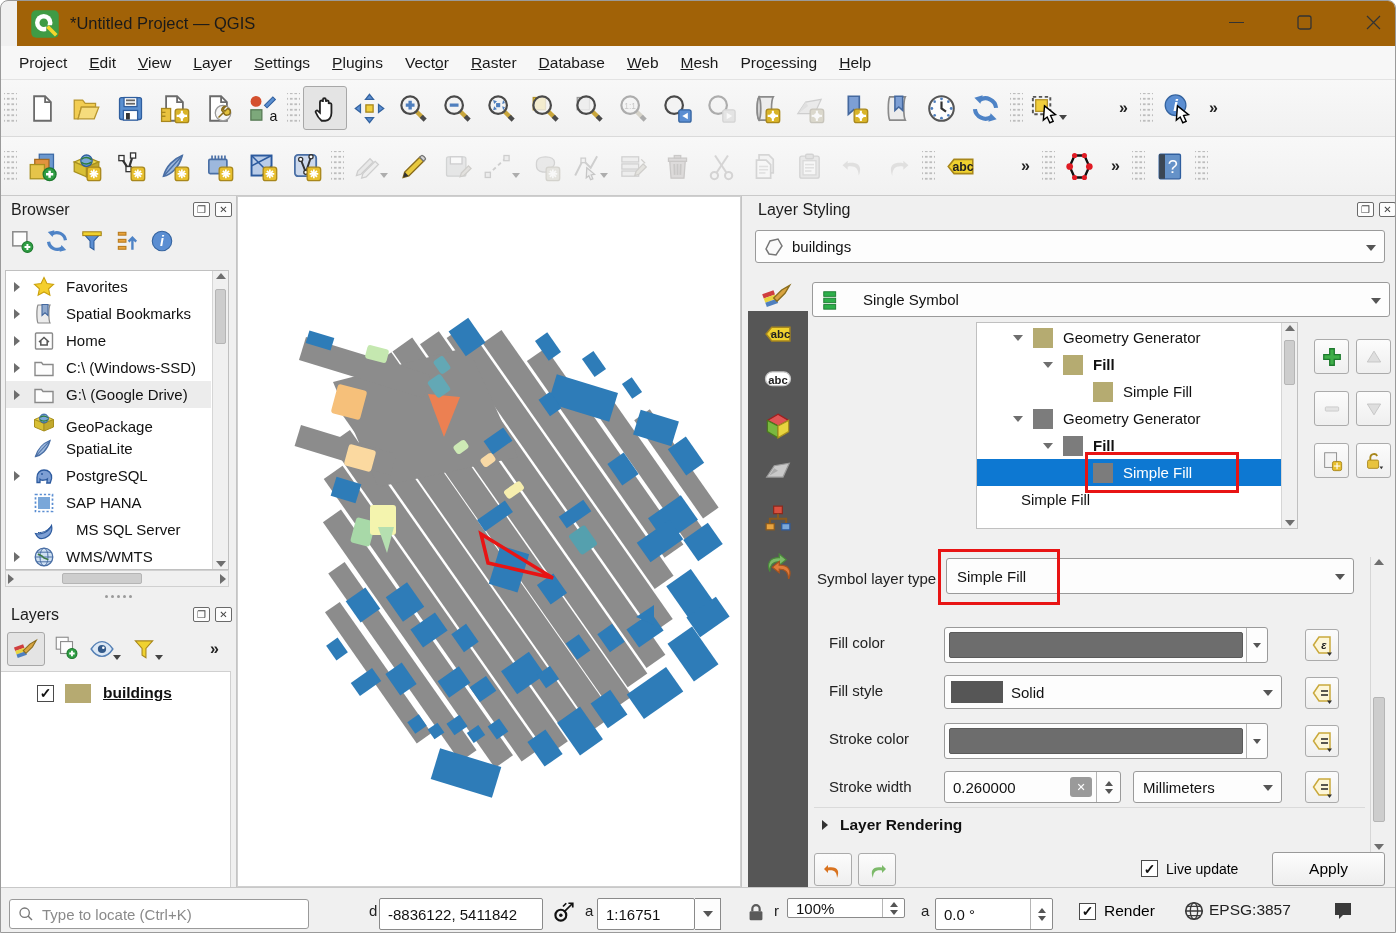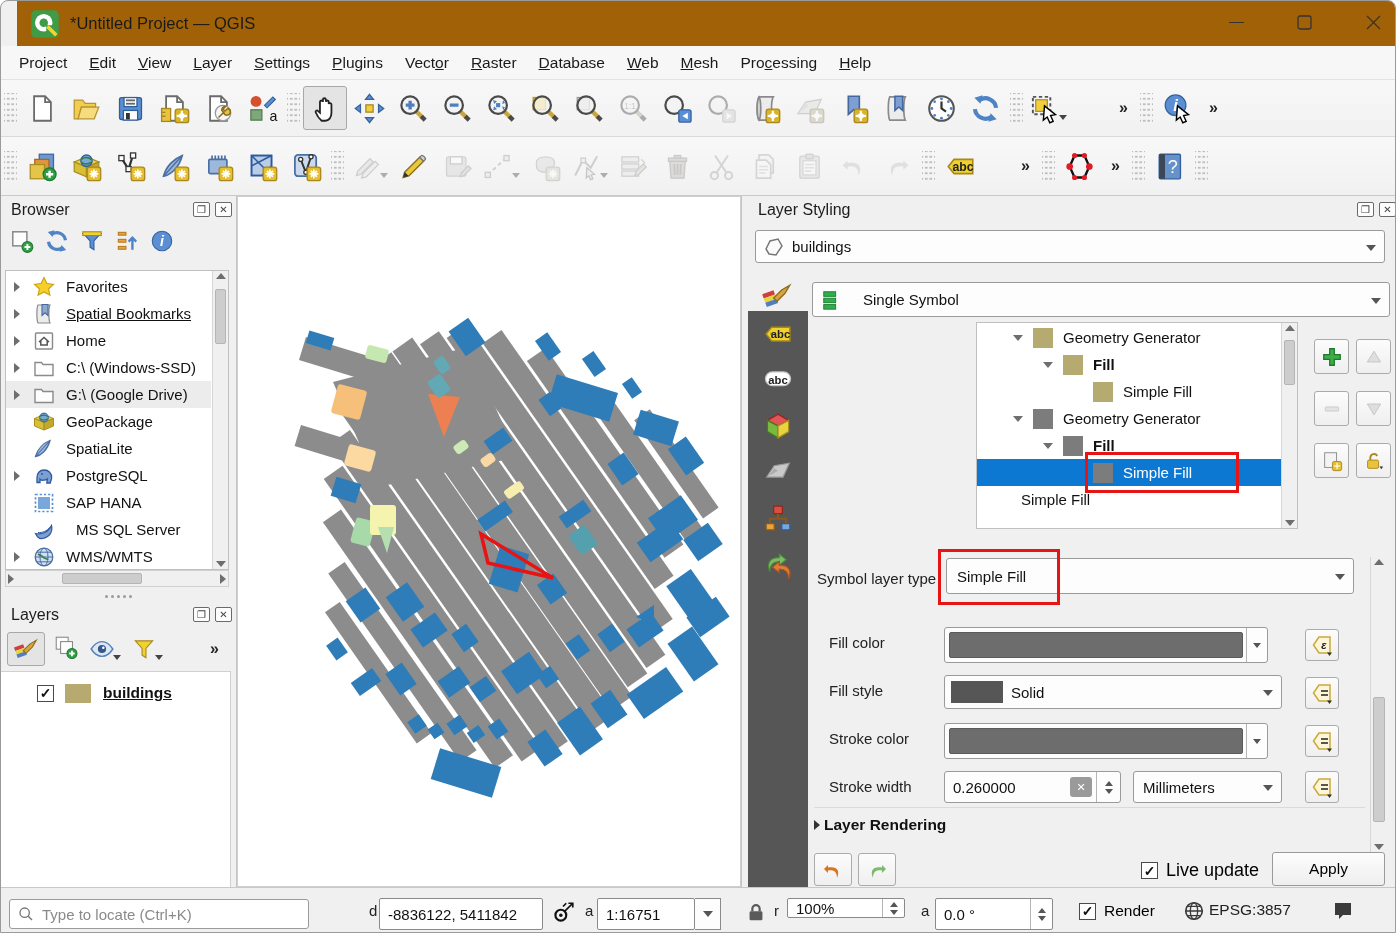--- a/index.html
+++ b/index.html
@@ -610,21 +610,21 @@
             <span style="width:10px;margin-left:8px;display:flex">
               <span class="arrow-r"></span>
             </span>
             <span style="margin-left:8px;display:flex">
               <svg width="24" height="24" viewBox="0 0 24 24">
                 <path d="M12 2.5l2.9 6 6.6.8-4.9 4.5 1.3 6.5-5.9-3.3-5.9 3.3 1.3-6.5-4.9-4.5 6.6-.8z" fill="#f5cf2d" stroke="#c9a00e" stroke-width="1.1"></path>
               </svg>
             </span>
             <span style="margin-left:10px">Favorites</span>
           </div>
-          <div class="trow" style="height:27px;text-decoration:underline;">
+          <div class="trow" style="height:27px;">
             <span style="width:10px;margin-left:8px;display:flex">
               <span class="arrow-r"></span>
             </span>
             <span style="margin-left:8px;display:flex">
               <svg width="24" height="24" viewBox="0 0 24 24">
                 <path d="M6 3h12c-1.5 3-1.5 15 0 18H6c-1.5-3-1.5-15 0-18z" fill="#ececec" stroke="#8a8a8a" stroke-width="1.2"></path>
                 <path d="M10 2.5h6v11l-3-2.7-3 2.7z" fill="#8fa8cc" stroke="#44689e" stroke-width="1.1"></path>
               </svg>
             </span>
             <span style="margin-left:10px">Spatial Bookmarks</span>
@@ -656,21 +656,21 @@
             <span style="width:10px;margin-left:8px;display:flex">
               <span class="arrow-r"></span>
             </span>
             <span style="margin-left:8px;display:flex">
               <svg width="24" height="24" viewBox="0 0 24 24">
                 <path d="M3 6.5h6.5L11 8.5h10V19.5H3z" fill="#fdfdfd" stroke="#8a8a8a" stroke-width="1.4"></path>
               </svg>
             </span>
             <span style="margin-left:10px">G:\ (Google Drive)</span>
           </div>
-          <div class="trow" style="height:27px;">
+          <div class="trow" style="height:27px;align-items:flex-end;">
             <span style="width:10px;margin-left:8px;display:flex"></span>
             <span style="margin-left:8px;display:flex">
               <svg width="24" height="24" viewBox="0 0 24 24">
                 <path d="M2.5 8.5L12 4.5l9.5 4L12 12.5z" fill="#e8d44d" stroke="#a8901f"></path>
                 <path d="M2.5 8.5v7.5l9.5 4v-7.5z" fill="#d8bf35" stroke="#a8901f"></path>
                 <path d="M21.5 8.5v7.5l-9.5 4v-7.5z" fill="#c2a92e" stroke="#a8901f"></path>
                 <circle cx="12" cy="7.5" r="4.4" fill="#7aa7d9" stroke="#2f5e9e"></circle>
                 <path d="M8.2 6.3c2.4-1.6 5.2-1.6 7.6.3M8 8.8c2.4 1.6 5.6 1.5 7.8-.2" stroke="#2f7d3a" stroke-width="1.2" fill="none"></path>
               </svg>
             </span>
@@ -1129,37 +1129,37 @@
       <div class="sarr" style="top:2px">
           <div class="arrow-d" style="transform:rotate(180deg)"></div>
         </div>
       <div class="thumb" style="left:2px;right:2px;top:140px;height:125px"></div>
       <div class="sarr" style="bottom:2px">
           <div class="arrow-d"></div>
         </div>
     </div>
 
     <div style="position:absolute;left:72px;top:611px;right:30px;border-top:1px solid #dadada"></div>
-    <div style="position:absolute;left:72px;top:620px;display:flex;align-items:center;gap:4px">
+    <div style="position:absolute;left:80px;top:620px;display:flex;align-items:center;gap:12px">
       <div class="arrow-r" style="border-left-color:#333"></div>
       <span style="font-size:15.5px;font-weight:bold;color:#111">Layer Rendering</span>
     </div>
     <div class="sidebtn" style="left:72px;top:657px;width:38px;height:33px">
         <svg width="24" height="24" viewBox="0 0 24 24">
           <path d="M7 7L3 11l4 4v-2.6c6-1 9 1.5 9 7.6 3-7 .5-11.8-9-10.4z" fill="#d9731f"></path>
         </svg>
       </div>
     <div class="sidebtn" style="left:116px;top:657px;width:38px;height:33px">
         <svg width="24" height="24" viewBox="0 0 24 24">
           <path d="M17 7l4 4-4 4v-2.6c-6-1-9 1.5-9 7.6-3-7-.5-11.8 9-10.4z" fill="#7dba6a"></path>
         </svg>
       </div>
     <div style="position:absolute;left:399px;top:664px;display:flex;align-items:center;gap:8px">
       <div class="cb" style="width:17px;height:17px;font-size:14px">✓</div>
-      <span style="font-size:18px">Live update</span>
+      <span style="font-size:14px">Live update</span>
     </div>
     <div style="position:absolute;left:530px;top:656px;width:113px;height:34px;background:linear-gradient(#fdfdfd,#eee);border:1px solid #9a9a9a;border-radius:3px;display:flex;align-items:center;justify-content:center;font-size:15.5px">
         <span>Apply</span>
       </div>
 
     <div class="redbox" style="left:343px;top:256px;width:154px;height:41px"></div>
     <div class="redbox" style="left:196px;top:353px;width:122px;height:56px"></div>
   </div>
 
   <div id="statusbar">

